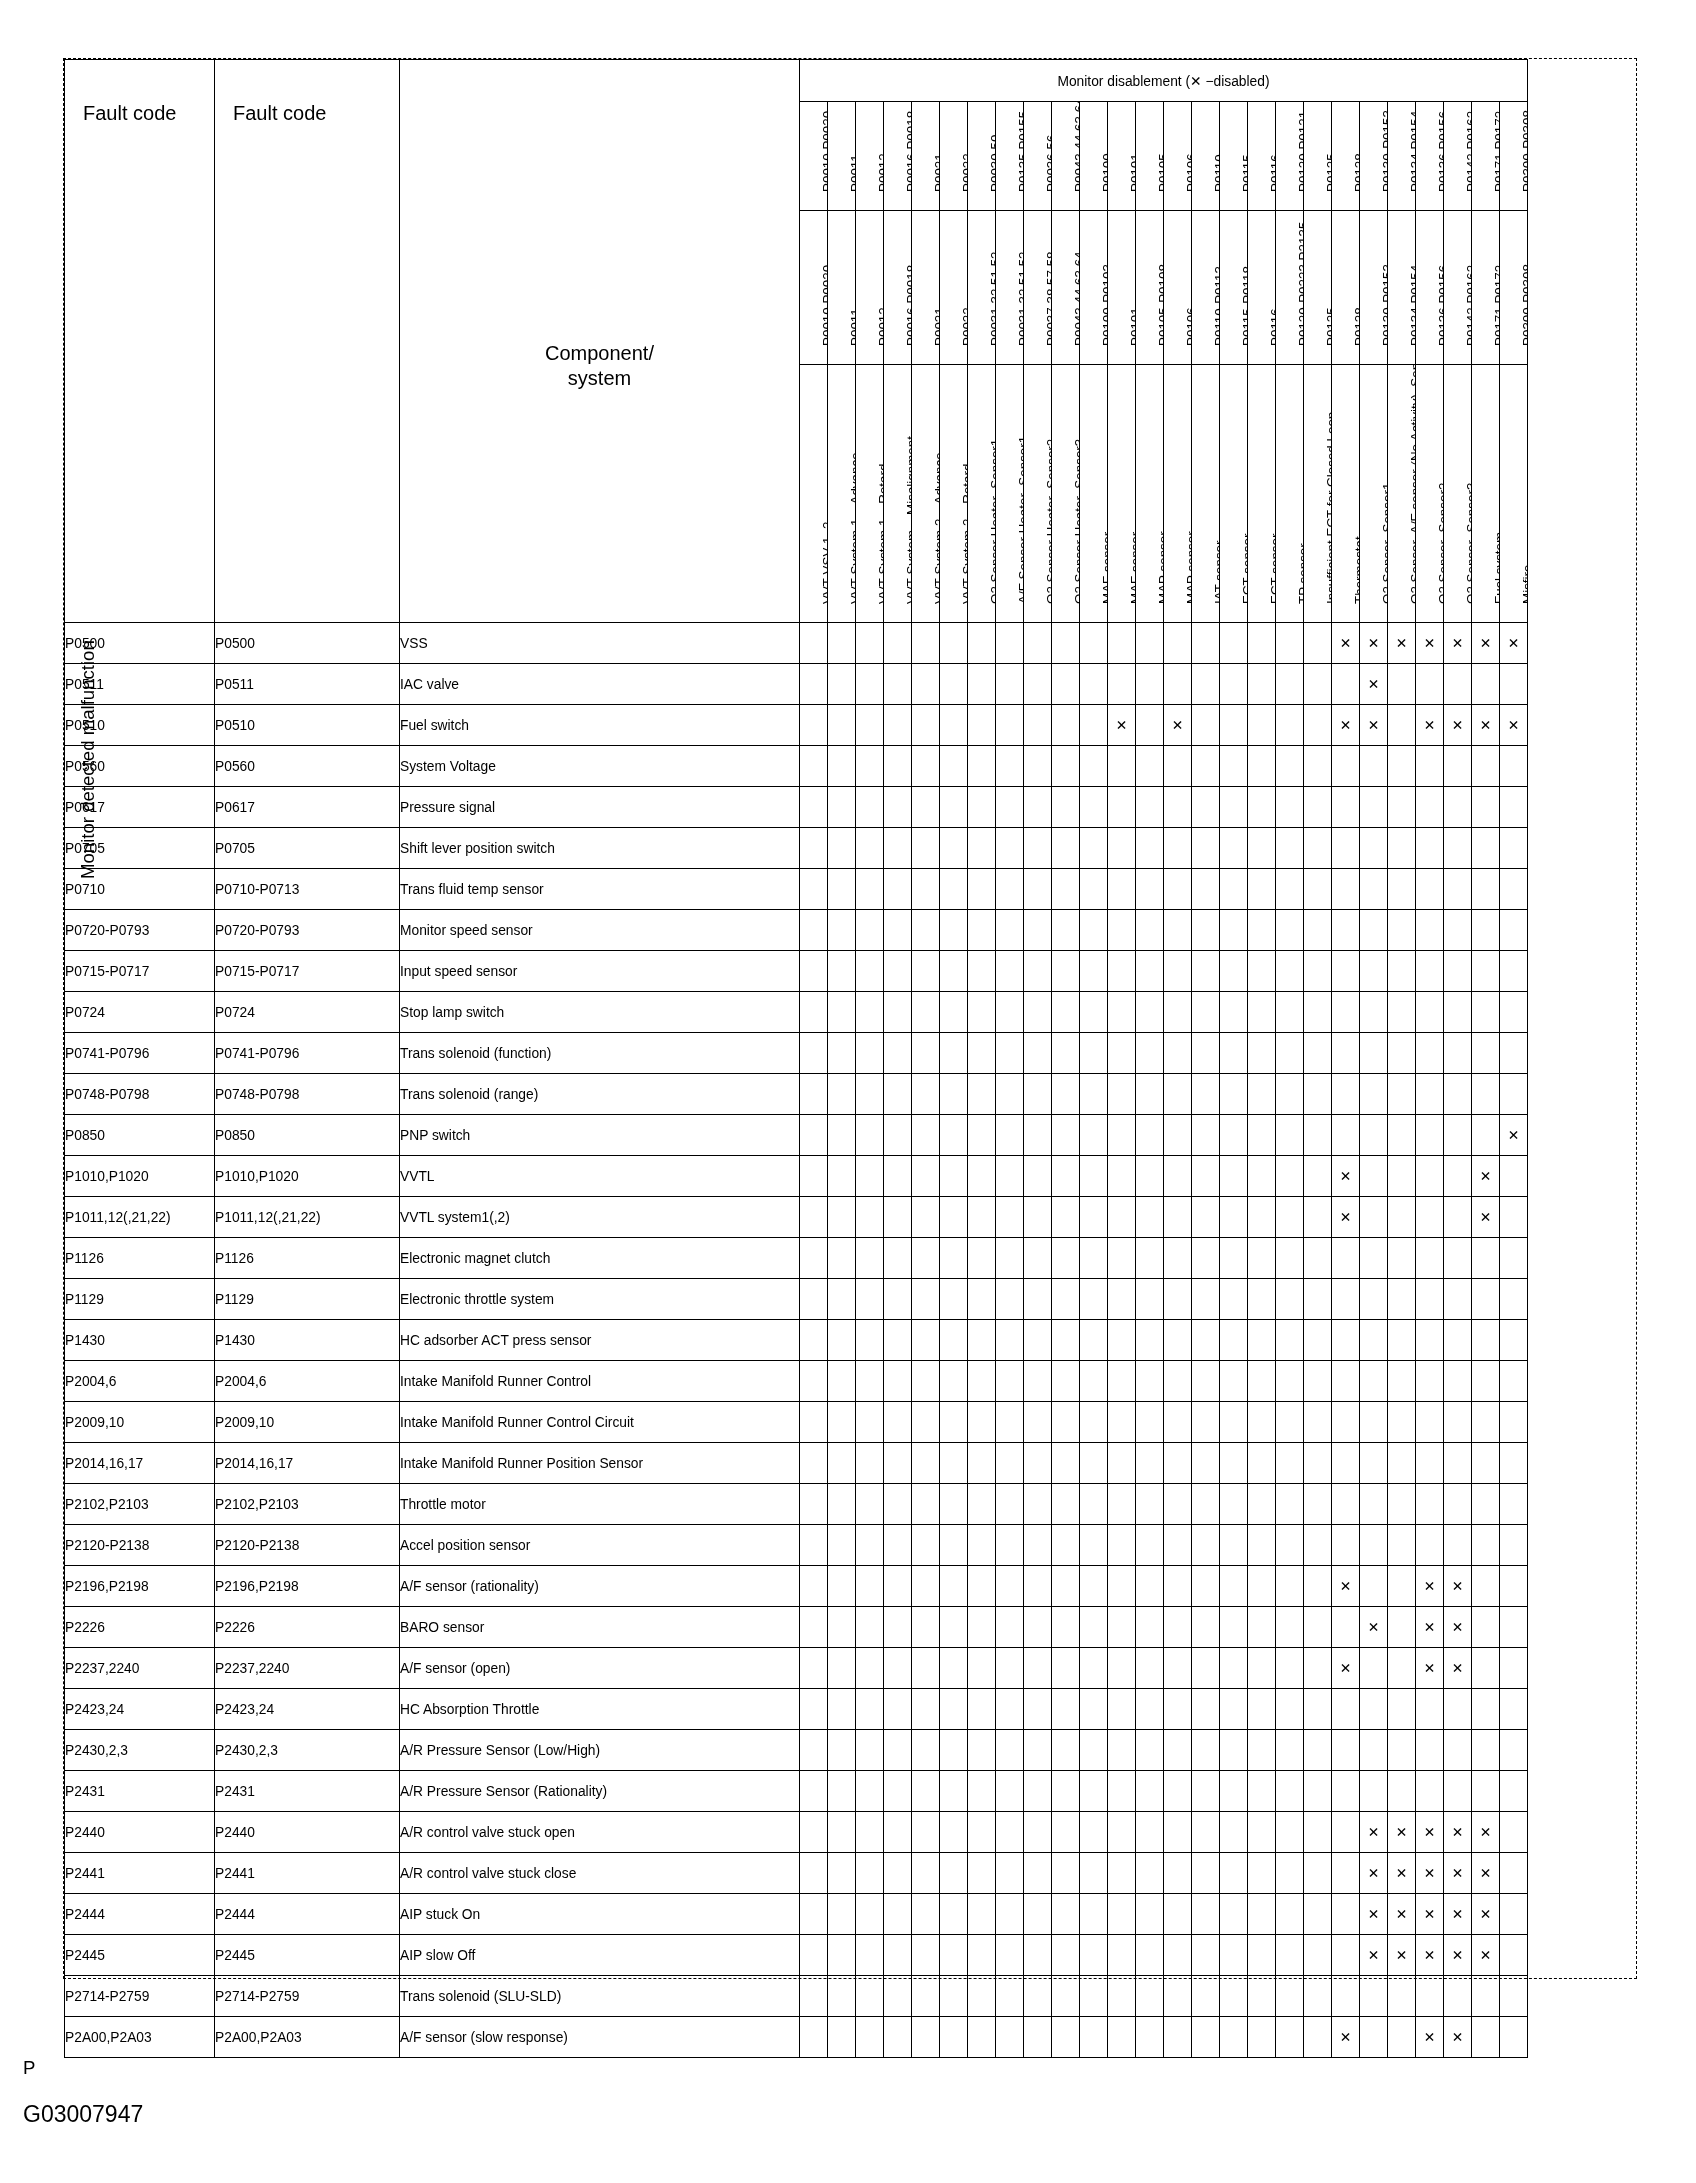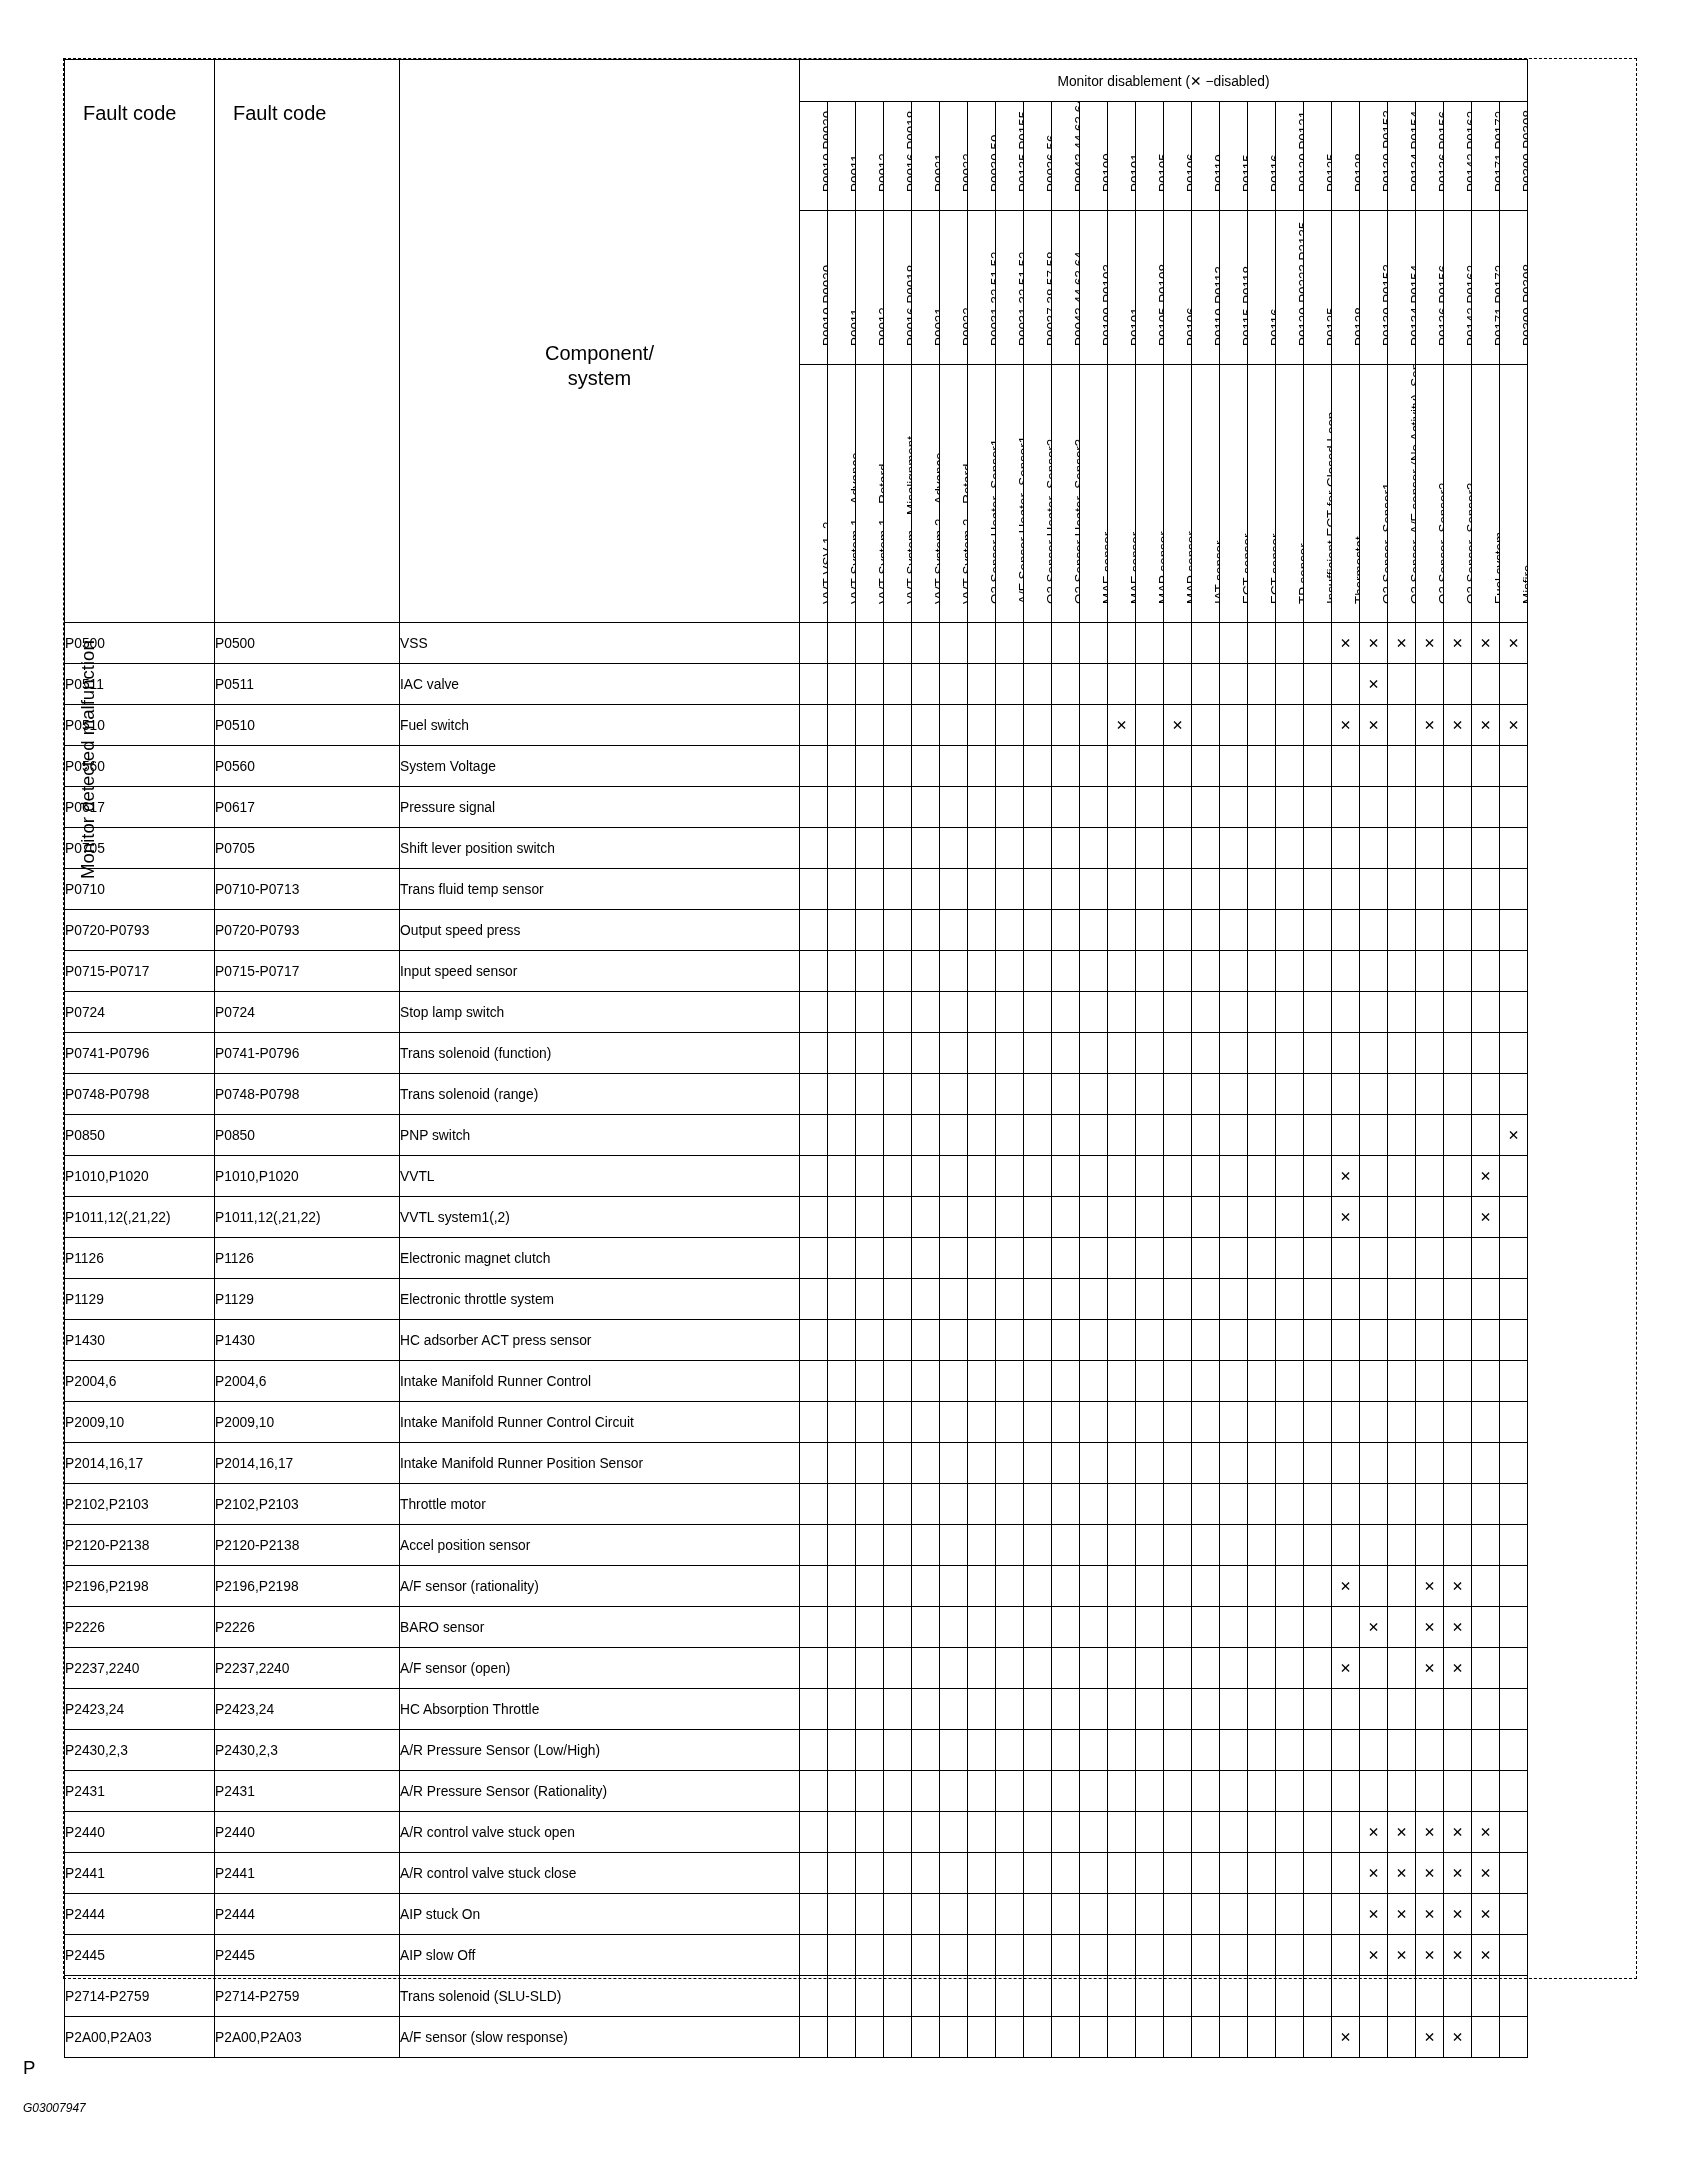--- a/index.html
+++ b/index.html
@@ -120,22 +120,21 @@
 
   
   #foot-p {
     position: absolute;
     left: 23px; top: 2057px;
     font-size: 18.6px;
   }
   #foot-code {
     position: absolute;
     left: 23px; top: 2101px;
-    font-size: 12px;
-    font-style: italic;
+    font-size: 23px;
   }
 </style>
 </head>
 <body>
 
 <div id="sheet"></div>
 
 <div id="side-caption">Monitor detected malfunction</div>
 
 <table class="main">
@@ -638,21 +637,21 @@
         <td class="xc"></td>
         <td class="xc"></td>
         <td class="xc"></td>
         <td class="xc"></td>
         <td class="xc"></td>
         <td class="xc"></td>
       </tr>
       <tr class="drow">
         <td class="fc">P0720-P0793</td>
         <td class="fc">P0720-P0793</td>
-        <td class="comp">Output speed press</td>
+        <td class="comp">Monitor speed sensor</td>
         <td class="xc"></td>
         <td class="xc"></td>
         <td class="xc"></td>
         <td class="xc"></td>
         <td class="xc"></td>
         <td class="xc"></td>
         <td class="xc"></td>
         <td class="xc"></td>
         <td class="xc"></td>
         <td class="xc"></td>

